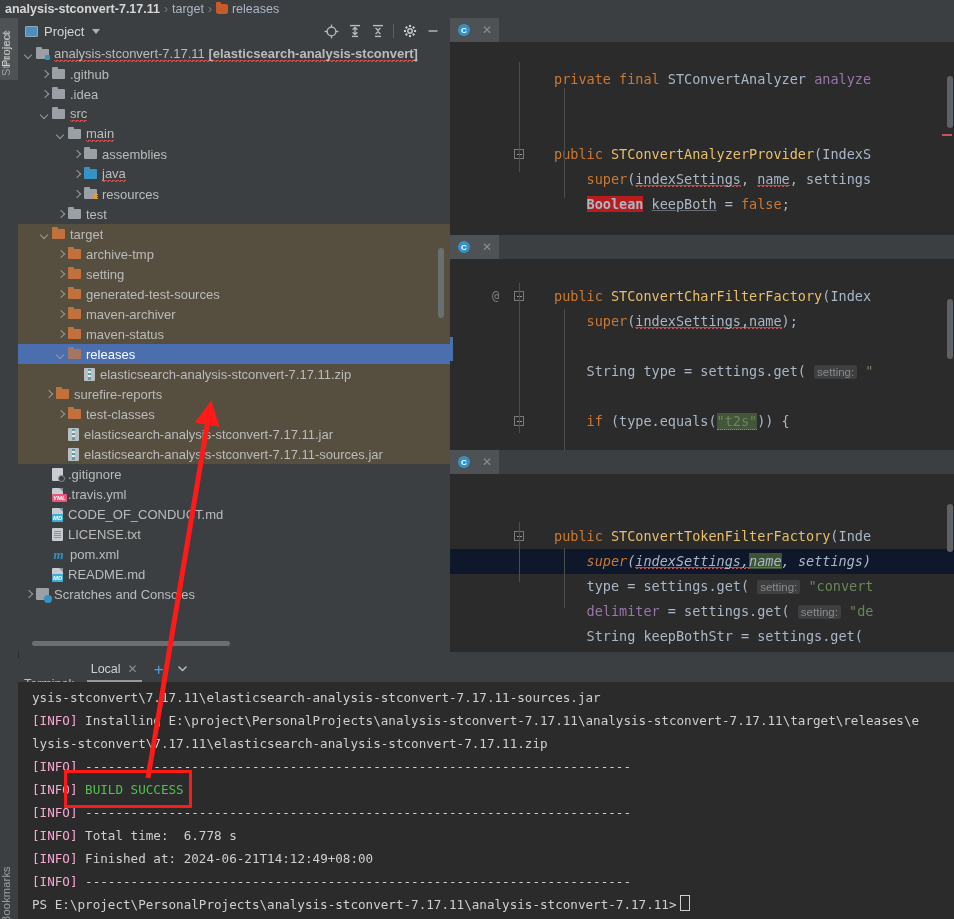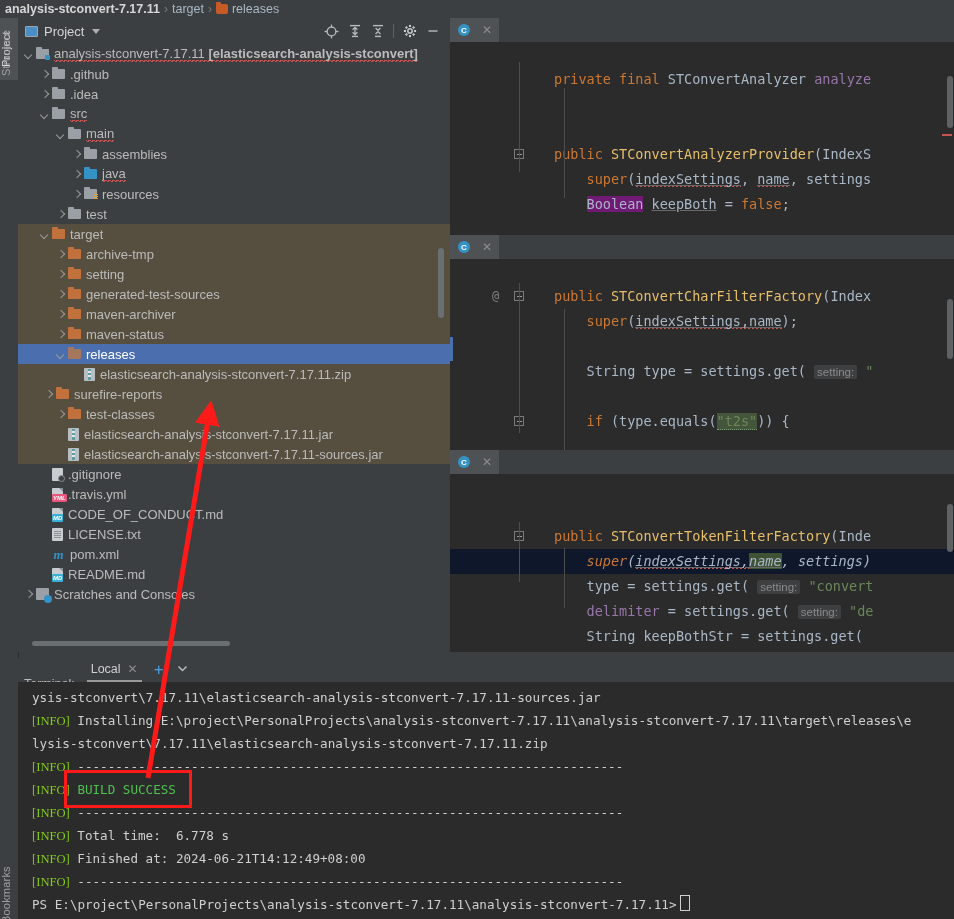--- a/index.html
+++ b/index.html
@@ -171,21 +171,21 @@
   .vline{position:absolute;left:69px;width:1px;background:#4d4d4d;}
   .indentline{position:absolute;left:114px;width:1px;background:#4d4d4d;}
   .kw{color:#cc7832;}
   .typ{color:#a9b7c6;}
   .cls{color:#e8bf6a;}
   .fld{color:#9876aa;}
   .par{color:#a9b7c6;text-decoration:underline;text-decoration-color:#6a6a6a;}
   .str{color:#6a8759;}
   .plain{color:#a9b7c6;}
   .hint{background:#3d3f41;color:#8a8a8a;font-size:11.5px;padding:1px 3px;border-radius:2px;font-family:"Liberation Sans",sans-serif;}
-  .hl-yellow{background:#701a75;}
+  .hl-yellow{background:#b91c1c;font-weight:bold;}
   .hl-green{background:#43553b;}
   .hl-sel{background:#3e5236;}
   .und-red{
     background-image:repeating-linear-gradient(135deg,#c75450 0 1px,transparent 1px 2px);
     background-position:0 100%;background-repeat:repeat-x;background-size:4px 2px;
   }
   .und-dot{border-bottom:1px dotted #7a9a6a;}
   .mark-red{position:absolute;right:2px;width:10px;height:2px;background:#c75450;}
   .ed-vscroll{position:absolute;right:1px;width:6px;background:#5e6264;border-radius:3px;}
   .ed-caretline{position:absolute;left:0;width:3px;background:#4b6eaf;}
@@ -206,21 +206,21 @@
   #terminal-tab-label{font-size:12.5px;color:#d0d0d0;}
   #terminal-tab-close{margin-left:7px;color:#8d8d8d;font-size:12px;}
   #terminal-add{color:#4d9de0;font-size:17px;margin-left:12px;line-height:14px;}
   #terminal-chevron{margin-left:12px;}
   #terminal-body{
     position:relative;height:237px;background:#2b2b2b;padding:4px 0 0 14px;box-sizing:border-box;
     font-family:"DejaVu Sans Mono",monospace;font-size:12.6px;color:#cfcfcf;
     line-height:23px;overflow:hidden;white-space:nowrap;
   }
   .tline{height:23px;white-space:pre;}
-  .t-info{color:#84cc16;font-family:Liberation Serif, serif;}
+  .t-info{color:#f9a8d4;}
   .t-green{color:#4fc14f;}
   .t-cursor{display:inline-block;width:8px;height:14px;border:1px solid #cfcfcf;vertical-align:-2px;margin-left:4px;}
 
   
   #annotation-layer{position:absolute;inset:0;pointer-events:none;}
   #annotation-box{
     position:absolute;left:64px;top:770px;width:128px;height:38px;
     border:3px solid #ff1a1a;box-sizing:border-box;
   }
 </style>

